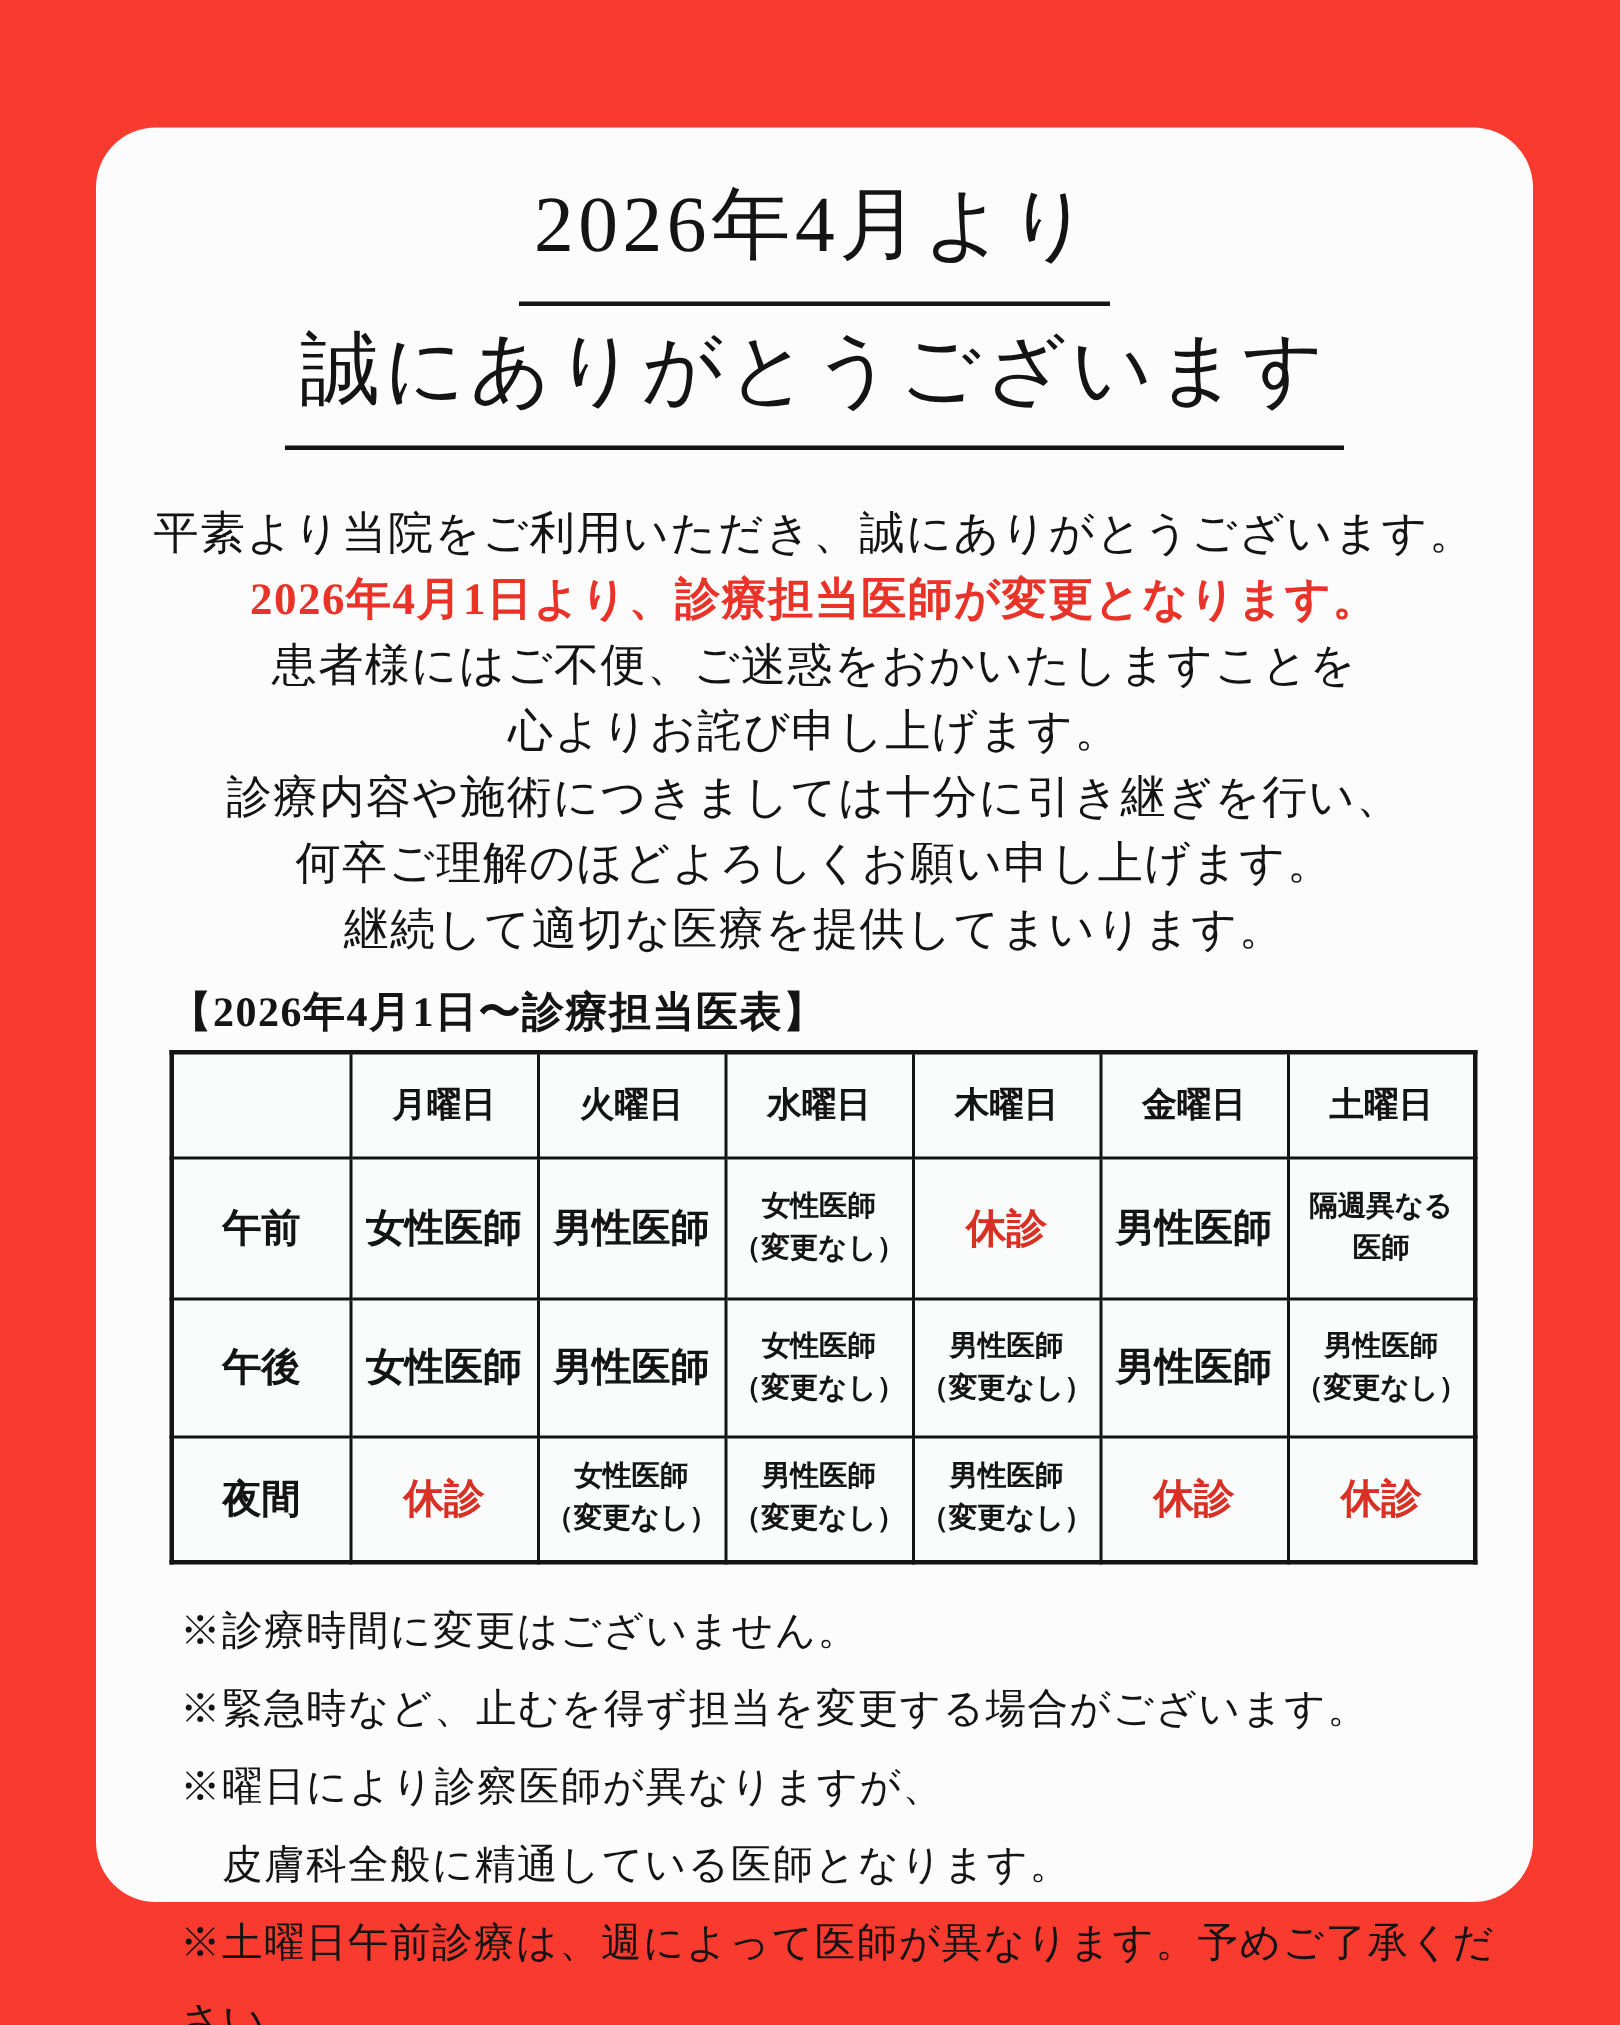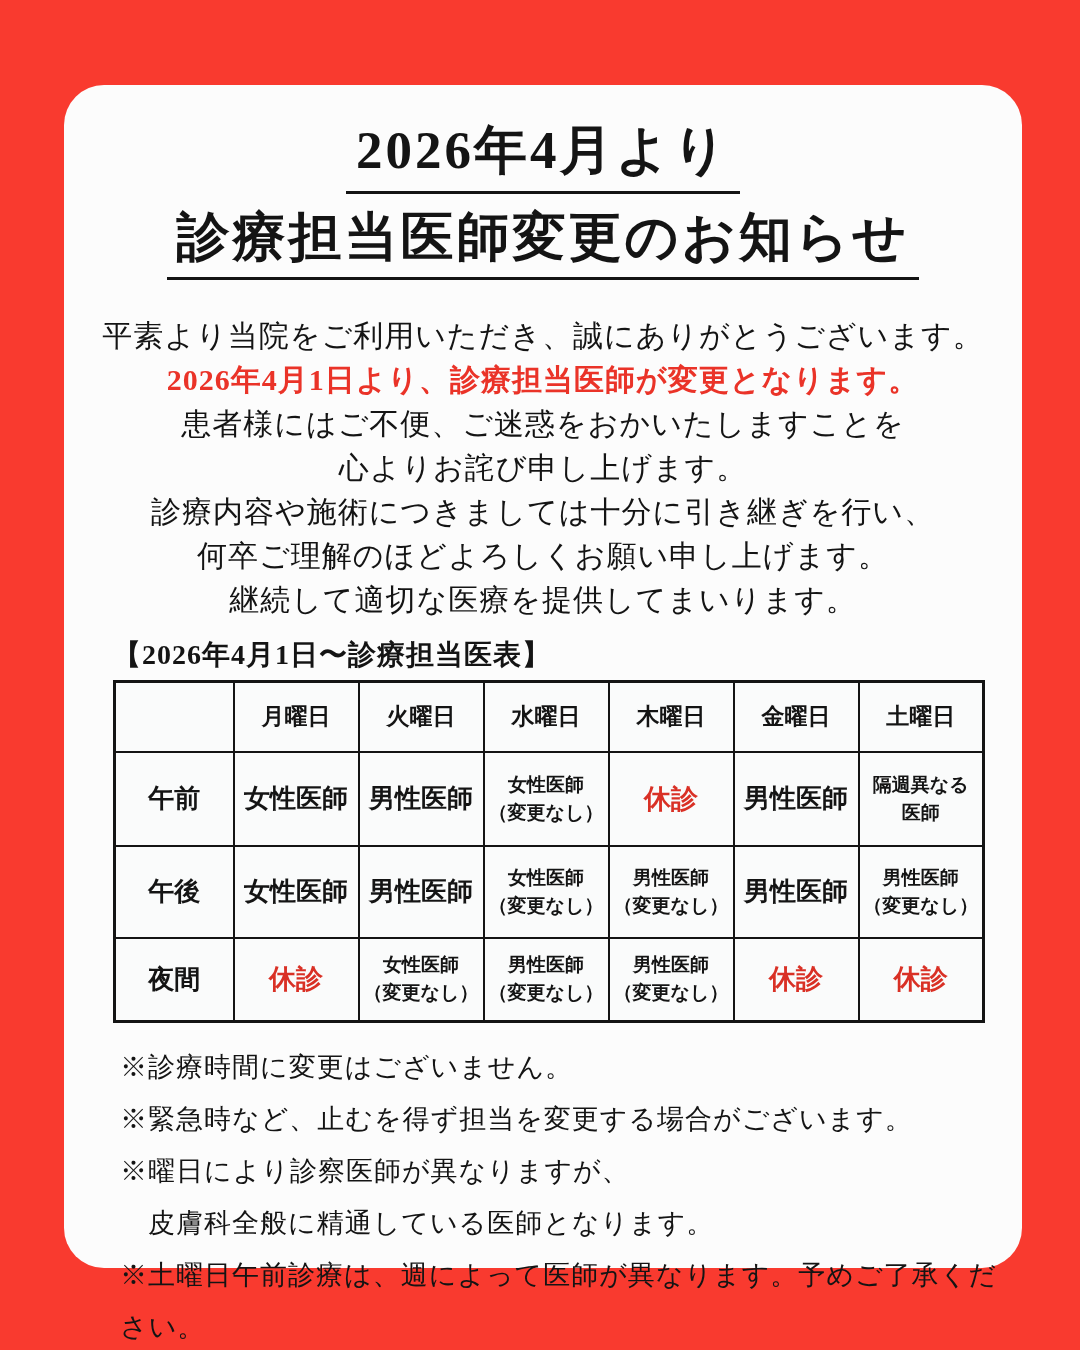--- a/index.html
+++ b/index.html
@@ -17,25 +17,25 @@
     background: var(--card-bg, #FCFCFC);
     border-radius: 40px;
     color: #141414;
   }
 
   
   .title-block { padding-top: 34px; text-align: center; }
   .title-line {
     display: inline-block;
     font-size: 53px;
-    font-weight: 700;
+    font-weight: 400;
     letter-spacing: 3px;
     line-height: 1.18;
     border-bottom: 3px solid #141414;
-    padding: 0 10px 9px 10px;
+    padding: 0 10px 19px 10px;
   }
   .title-line.second { margin-top: 12px; }
 
   
   .intro { margin-top: 34px; text-align: center; }
   .intro p {
     font-size: 30px;
     line-height: 44px;
     letter-spacing: 1px;
   }
@@ -88,21 +88,21 @@
 </head>
 <body>
 
 <div class="card">
 
   <div class="title-block">
     <div>
       <span class="title-line">2026年4月より</span>
     </div>
     <div>
-      <span class="title-line second">診療担当医師変更のお知らせ</span>
+      <span class="title-line second">誠にありがとうございます</span>
     </div>
   </div>
 
   <div class="intro">
       <p>平素より当院をご利用いただき、誠にありがとうございます。</p>
       <p class="em-red">2026年4月1日より、診療担当医師が変更となります。</p>
       <p>患者様にはご不便、ご迷惑をおかいたしますことを</p>
       <p>心よりお詫び申し上げます。</p>
       <p>診療内容や施術につきましては十分に引き継ぎを行い、</p>
       <p>何卒ご理解のほどよろしくお願い申し上げます。</p>

